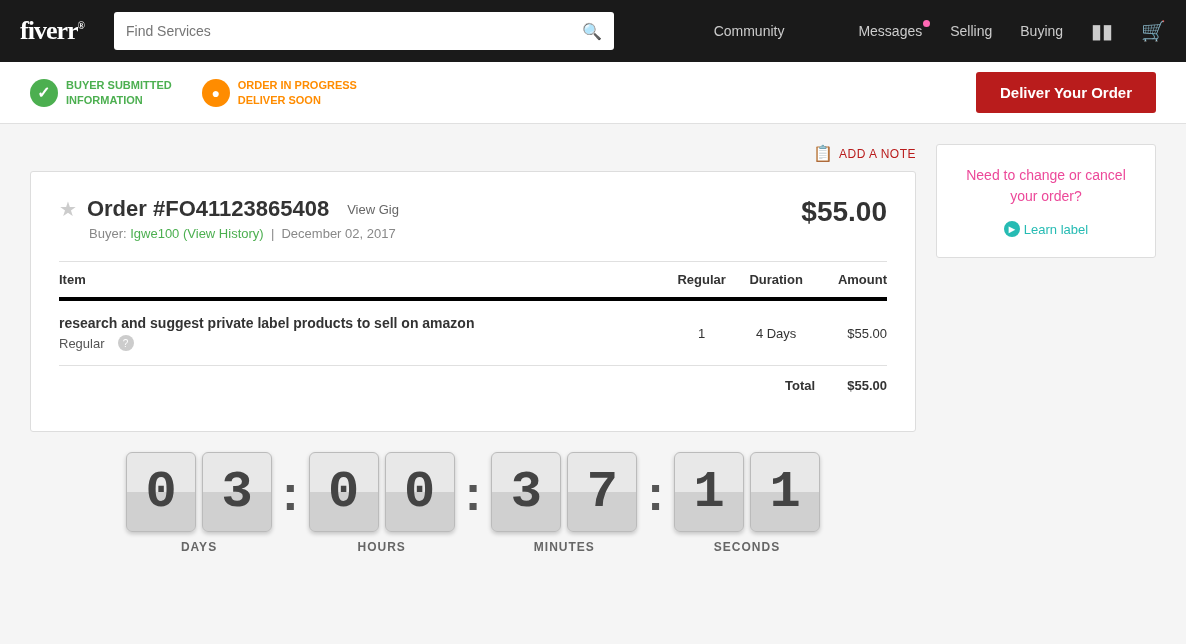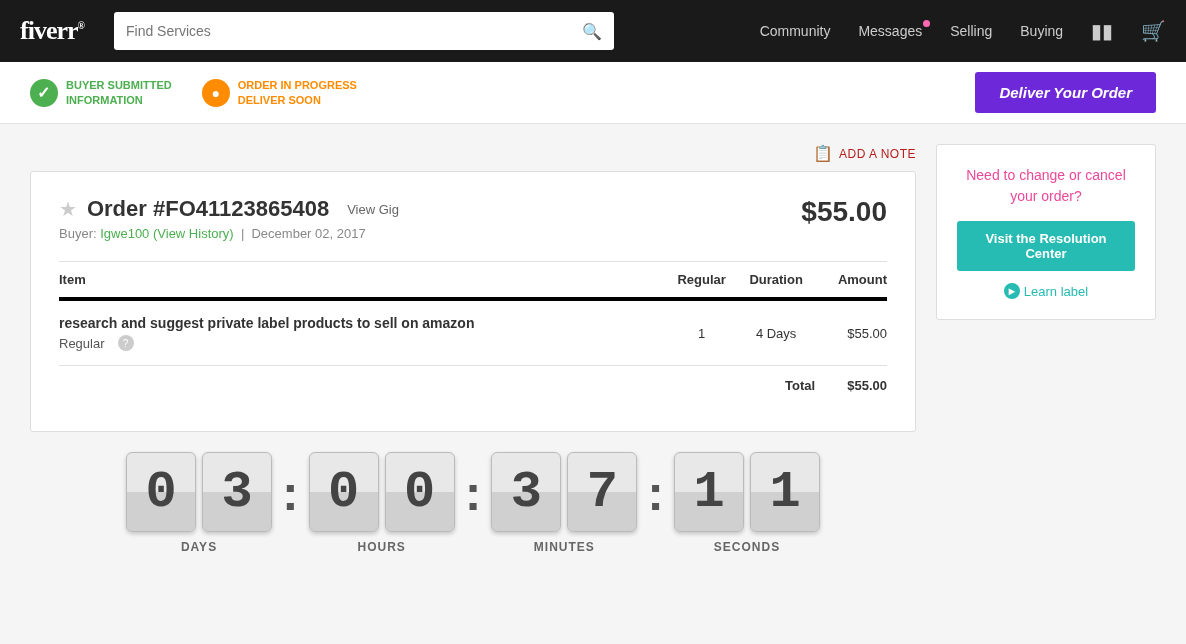--- a/index.html
+++ b/index.html
@@ -55,20 +55,21 @@
       gap: 28px;
     }
     .nav-link {
       color: #ccc;
       text-decoration: none;
       font-size: 14px;
       cursor: pointer;
     }
     .messages-dot {
       position: relative;
+      margin-left: 46px;
     }
     .messages-dot::after {
       content: '';
       width: 7px;
       height: 7px;
       background: #ff69b4;
       border-radius: 50%;
       position: absolute;
       top: -3px;
       right: -8px;
@@ -119,29 +120,28 @@
     }
     .status-text {
       font-size: 11px;
       font-weight: bold;
       line-height: 1.3;
     }
     .status-text.green { color: #4caf50; }
     .status-text.orange { color: #ff8c00; }
     .deliver-btn {
       margin-left: auto;
-      background: #6d28d9;
+      background: #b91c1c;
       color: white;
       border: none;
       padding: 12px 24px;
       font-size: 15px;
       font-weight: bold;
       border-radius: 3px;
       cursor: pointer;
-      font-style: italic;
     }
 
     
     .main-content {
       display: flex;
       padding: 20px 30px;
       gap: 20px;
     }
     .order-section {
       flex: 1;
@@ -195,20 +195,21 @@
       margin-left: 8px;
     }
     .order-price {
       font-size: 28px;
       font-weight: bold;
       color: #333;
     }
     .order-meta {
       font-size: 13px;
       color: #888;
+      margin-left: 30px;
       margin-top: 4px;
     }
     .order-meta a { color: #4caf50; text-decoration: none; }
 
     
     .order-table {
       width: 100%;
       border-collapse: collapse;
       margin-top: 20px;
     }
@@ -497,20 +498,19 @@
           </div>
           <div class="countdown-label">SECONDS</div>
         </div>
       </div>
     </div>
   </div>
 
   <div class="sidebar">
     <div class="resolution-card">
       <p class="resolution-text">Need to change or cancel your order?</p>
-      <button class="resolution-btn">Visit the Resolution Center</button>
       <a class="learn-more-link">
         <span class="learn-more-icon">►</span>
         <span>Learn label</span>
       </a>
     </div>
   </div>
 </div>
 
 </body></html>

